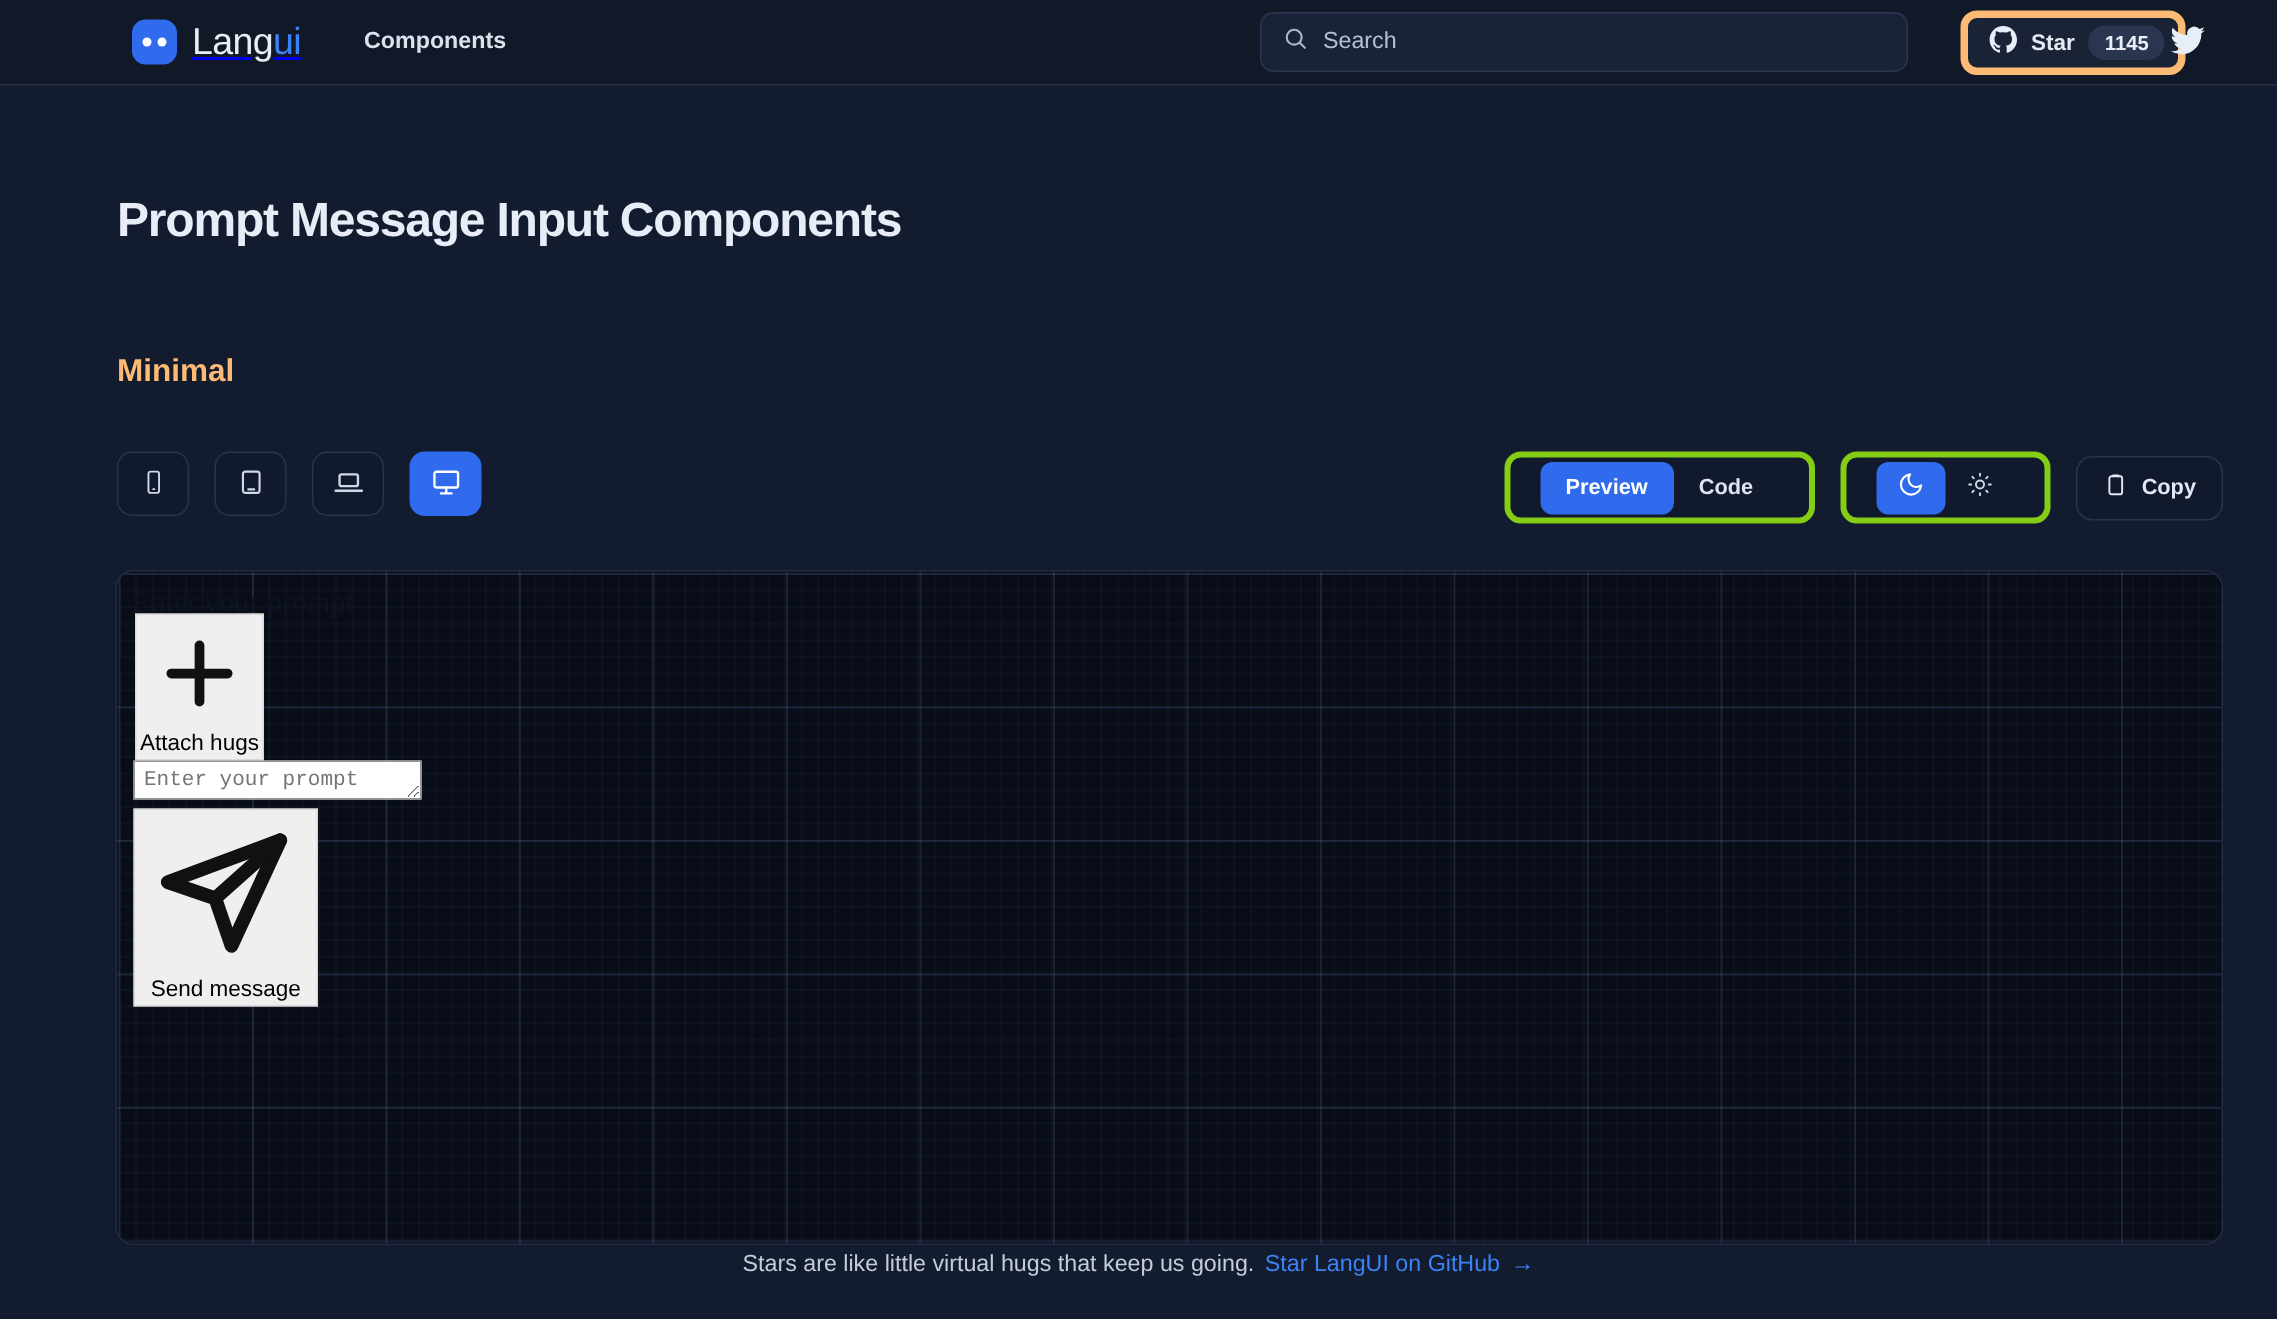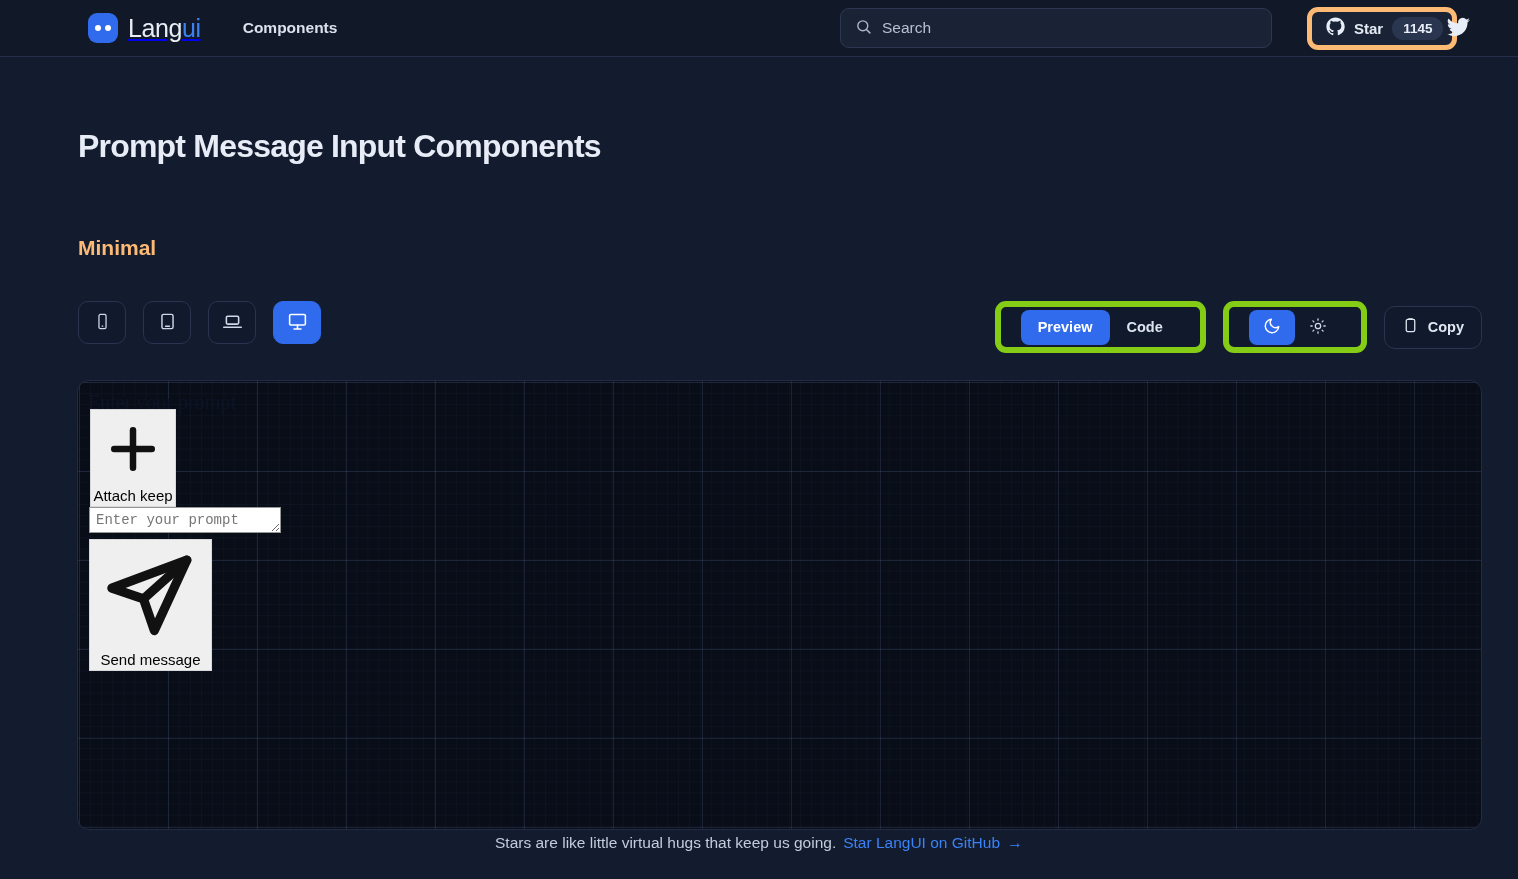--- a/index.html
+++ b/index.html
@@ -69,21 +69,21 @@
   .dev-btn {
     width: 48px; height: 43px; border-radius: 10px;
     background: #111a2c; border: 1px solid #283450;
     display: flex; align-items: center; justify-content: center;
     color: #cfd8e8;
   }
   .dev-btn.active { background: #2f6bec; border-color: #2f6bec; color: #ffffff; }
 
   .right-tools { position: absolute; right: 36px; top: 301px; display: flex; gap: 17px; align-items: center; }
   .seg {
-    height: 43px; border-radius: 11px; background: #111a2c; border: 6px solid #84cc16;
+    height: 43px; border-radius: 11px; background: #111a2c; border: 4px solid #84cc16;
     display: flex; align-items: center; padding: 20px;
   }
   .seg-item {
     height: 35px; border-radius: 8px; padding: 0 17px;
     display: flex; align-items: center; justify-content: center;
     font-size: 14.5px; font-weight: 700; color: #dde4f0;
   }
   .seg-item.active { background: #2f6bec; color: #ffffff; }
   .seg-icon { width: 46px; padding: 0; color: #cfd8e8; }
   .seg-icon.active { background: #2f6bec; color: #ffffff; }
@@ -277,21 +277,21 @@
 
   <div class="raw-label">Enter your prompt</div>
 
   <div class="raw-btn raw-attach">
     <span class="glyph">
       <svg width="60" height="60" viewBox="0 0 24 24" fill="none" stroke="#111111" stroke-width="2.6" stroke-linecap="round">
         <line x1="12" y1="4.5" x2="12" y2="19.5"></line>
           <line x1="4.5" y1="12" x2="19.5" y2="12"></line>
       </svg>
     </span>
-    <span class="cap">Attach keep</span>
+    <span class="cap">Attach hugs</span>
   </div>
 
   <textarea class="raw-textarea" placeholder="Enter your prompt" style=""></textarea>
 
   <div class="raw-btn raw-send">
     <span class="glyph">
       <svg width="104" height="100" viewBox="0 0 24 24" fill="none" stroke="#111111" stroke-width="2.2" stroke-linecap="round" stroke-linejoin="round">
         <path d="M20.6 3.4 2.6 10.1l7.6 2.6 2.6 7.6z"></path>
         <path d="M20.6 3.4 10.2 12.7"></path>
       </svg>

